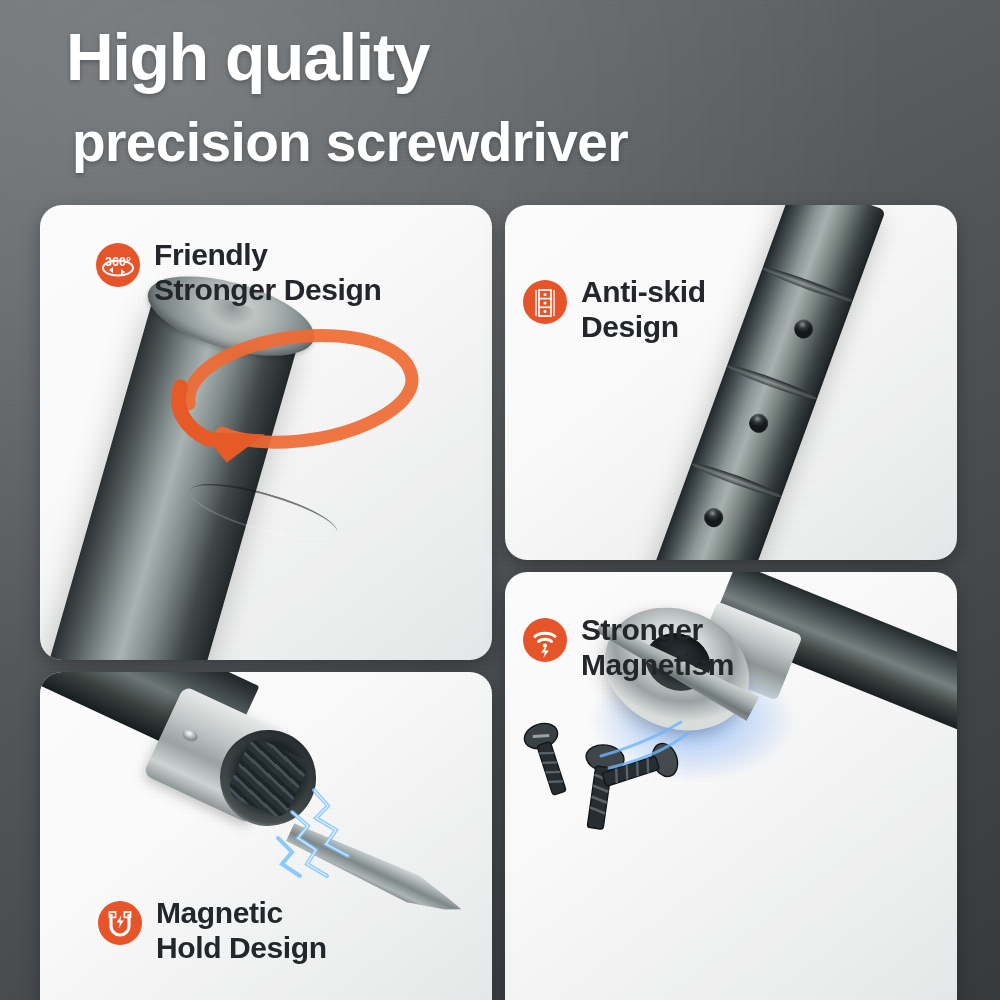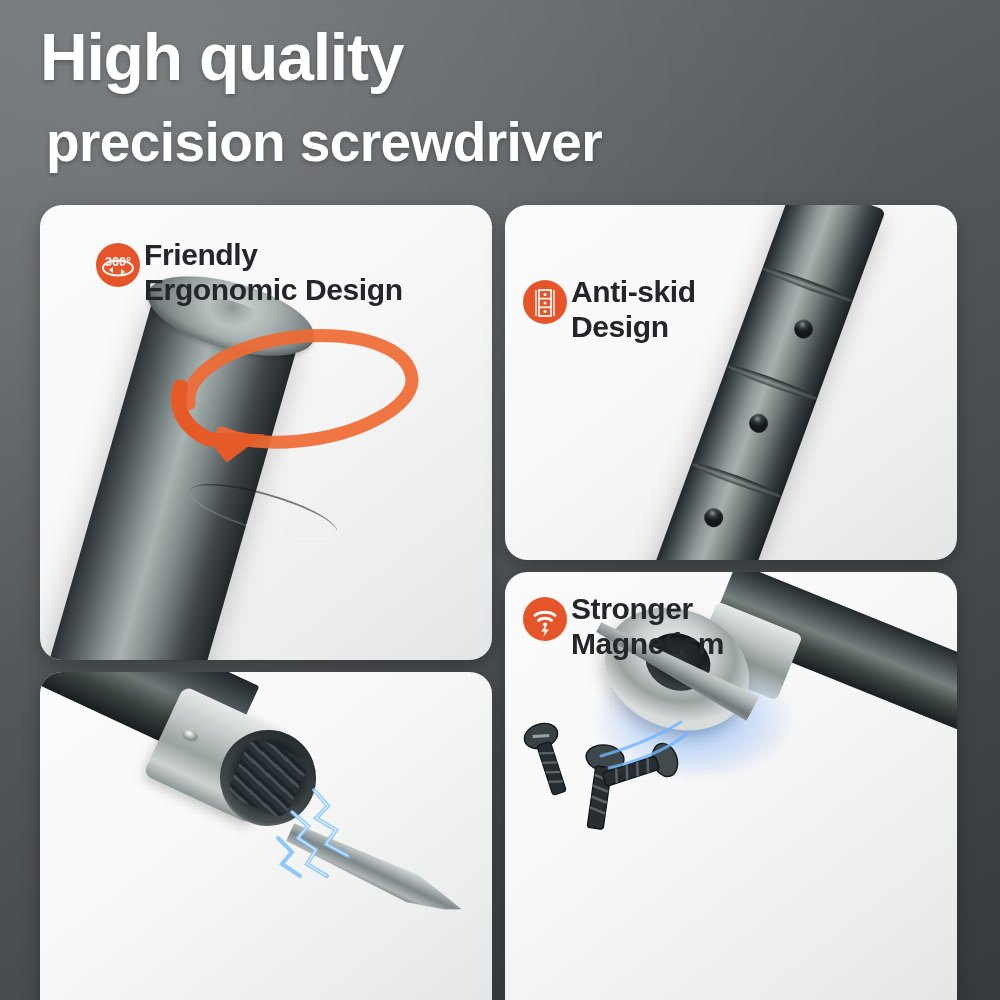--- a/index.html
+++ b/index.html
@@ -16,21 +16,21 @@
     overflow:hidden;
   }
   #grain{
     position:absolute;inset:0;pointer-events:none;opacity:.5;
     background-image:
       repeating-linear-gradient(0deg, rgba(255,255,255,.035) 0 1px, rgba(0,0,0,.035) 1px 2px),
       repeating-linear-gradient(90deg, rgba(255,255,255,.03) 0 1px, rgba(0,0,0,.03) 1px 2px);
   }
 
   
-  .headline{position:absolute;left:40px;top:24px;z-index:6;}
+  .headline{position:absolute;left:66px;top:24px;z-index:6;}
   .h-line1{
     font-size:66px;line-height:1.0;font-weight:700;color:#ffffff;
     letter-spacing:-1.2px;white-space:nowrap;
     text-shadow:0 2px 5px rgba(0,0,0,.28);
   }
   .h-line2{
     font-size:55px;line-height:1.12;font-weight:600;color:#ffffff;
     letter-spacing:-.6px;white-space:nowrap;margin-top:22px;margin-left:6px;
     text-shadow:0 2px 5px rgba(0,0,0,.28);
   }
@@ -39,24 +39,24 @@
   .card{
     position:absolute;overflow:hidden;
     background:linear-gradient(142deg,#ffffff 0%,#fdfdfd 38%,#f2f3f3 72%,#e8e9ea 100%);
     box-shadow:0 6px 18px rgba(0,0,0,.30);
   }
   #card-ergonomic{left:40px;  top:205px; width:452px; height:455px; border-radius:22px;}
   #card-antiskid {left:505px; top:205px; width:452px; height:355px; border-radius:22px;}
   #card-magnetism{left:505px; top:572px; width:452px; height:440px; border-radius:22px 22px 0 0;}
   #card-magnetic {left:40px;  top:672px; width:452px; height:340px; border-radius:22px 22px 0 0;}
 
-  .card-head{position:absolute;display:flex;align-items:flex-start;gap:4px;z-index:5;}
+  .card-head{position:absolute;display:flex;align-items:flex-start;gap:14px;z-index:5;}
   #card-ergonomic .card-head{left:56px;top:33px;}
   #card-antiskid  .card-head{left:18px;top:30px;margin-top:40px;}
-  #card-magnetism .card-head{left:18px;top:20px;}
+  #card-magnetism .card-head{left:18px;top:41px;}
   #card-magnetic  .card-head{left:58px;top:224px;}
 
   .badge{
     width:44px;height:44px;border-radius:50%;flex:0 0 44px;
     background:#e6542a;position:relative;margin-top:5px;
   }
   .badge svg{position:absolute;left:0;top:0;width:44px;height:44px;}
   .card-title{
     font-size:30px;line-height:1.16;font-weight:600;color:#23262a;
     letter-spacing:-.4px;white-space:pre-line;
@@ -220,21 +220,21 @@
     <div class="card-head">
       <span class="badge">
         <svg viewBox="0 0 44 44">
           <ellipse cx="22" cy="25" rx="15" ry="7.5" fill="none" stroke="#fff" stroke-width="1.9"></ellipse>
           <path d="M13 27 l4 -3 l0 6 z" fill="#fff"></path>
           <path d="M29 29 l-4 -3 l0 6 z" fill="#fff"></path>
           <text x="22" y="23" font-family="Liberation Sans, sans-serif" font-size="12.5" font-weight="700" fill="#fff" text-anchor="middle">360°</text>
         </svg>
       </span>
       <span class="card-title">Friendly
-Ergonomic Design</span>
+Stronger Design</span>
     </div>
   </div>
 
   <div class="card" id="card-antiskid">
     <div class="art">
       <div class="shaft">
         <div class="shaft-seg" style="top:92px"></div>
         <div class="shaft-seg" style="top:196px"></div>
         <div class="shaft-seg" style="top:300px"></div>
         <div class="shaft-dot" style="left:50px;top:130px"></div>
@@ -342,16 +342,28 @@
             <path d="M52 22 l14 16 l-12 12 l20 12 l-10 14 l22 12"></path>
             <path d="M16 70 l14 14 l-10 12 l18 12"></path>
           </g>
           <g fill="none" stroke="#ffffff" stroke-width="1.4" opacity=".7">
             <path d="M30 44 l16 14 l-10 12 l18 12 l-9 14 l20 12"></path>
             <path d="M52 22 l14 16 l-12 12 l20 12 l-10 14 l22 12"></path>
           </g>
         </svg>
       </div>
     </div>
+    <div class="card-head">
+      <span class="badge">
+        <svg viewBox="0 0 44 44">
+          <path d="M13 13 v12 a9 9 0 0 0 18 0 v-12" fill="none" stroke="#fff" stroke-width="3.2" stroke-linecap="butt"></path>
+          <rect x="11.4" y="11" width="6.2" height="5.4" fill="none" stroke="#fff" stroke-width="1.6"></rect>
+          <rect x="26.4" y="11" width="6.2" height="5.4" fill="none" stroke="#fff" stroke-width="1.6"></rect>
+          <path d="M23.5 14 l-5 7.6 h3.4 l-1.3 5.8 l5.2 -7.8 h-3.4 z" fill="#fff"></path>
+        </svg>
+      </span>
+      <span class="card-title">Magnetic
+Hold Design</span>
+    </div>
   </div>
 
   <div id="grain"></div>
 </div>
 
 </body></html>

